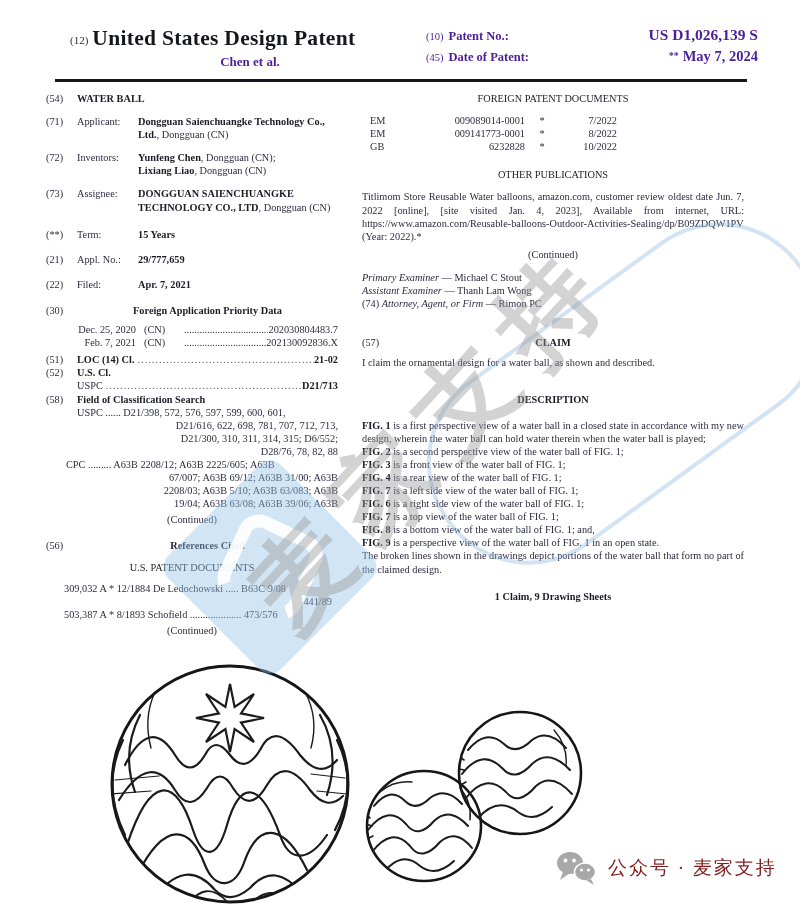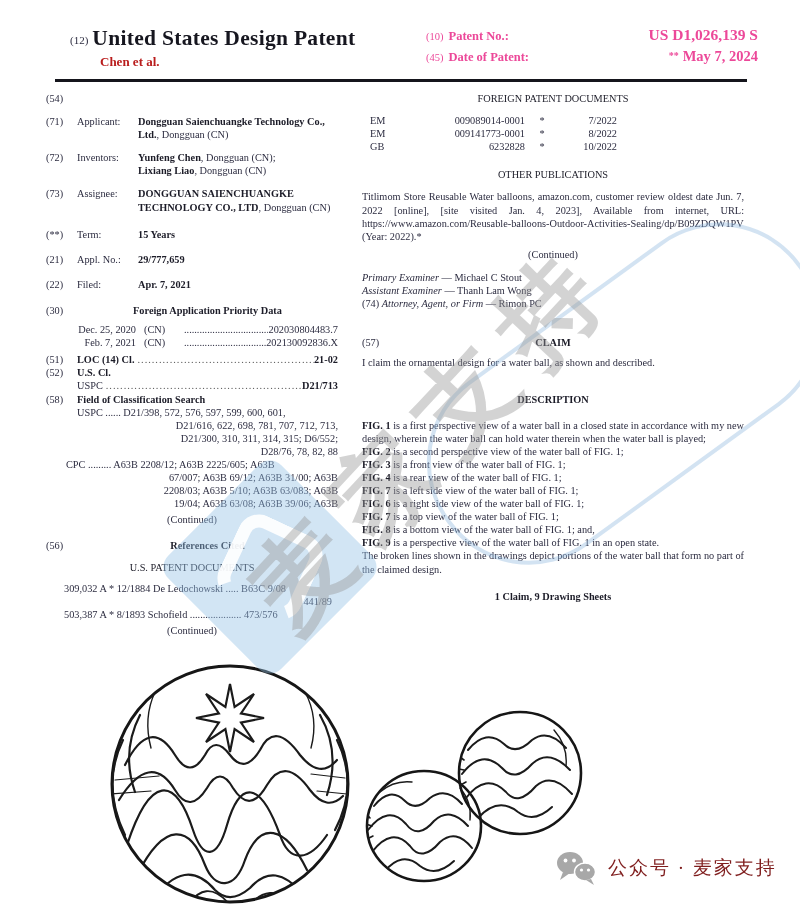--- a/index.html
+++ b/index.html
@@ -10,23 +10,23 @@
     color:#2c2c40;
   }
   .page{position:absolute;inset:0;}
 
   
   .hdr{position:absolute;left:70px;top:26px;width:688px;}
   .hdr-row{display:flex;}
   .hdr-left{width:330px;}
   .hdr-code{font-size:11px;vertical-align:top;position:relative;top:8px;margin-right:4px;}
   .hdr-title{font-size:21.5px;font-weight:bold;letter-spacing:.3px;color:#16161f;white-space:nowrap;}
-  .hdr-authors{font-size:13px;font-weight:bold;margin:3px 0 0 30px;color:#b91c1c;}
+  .hdr-authors{font-size:13px;font-weight:bold;margin:3px 0 0 30px;color:#4c1d95;text-align:center;}
   .hdr-right{margin-left:26px;flex:1;}
-  .hdr-kv{display:flex;align-items:baseline;font-size:12.5px;font-weight:bold;color:#ec4899;margin-bottom:4px;}
+  .hdr-kv{display:flex;align-items:baseline;font-size:12.5px;font-weight:bold;color:#4c1d95;margin-bottom:4px;}
   .hdr-kv .c{font-size:10.5px;font-weight:normal;margin-right:5px;}
   .hdr-kv .v{margin-left:auto;font-size:15.5px;white-space:nowrap;}
   .hdr-kv .v2{margin-left:auto;font-size:14.5px;white-space:nowrap;}
   .hdr-kv .stars{font-size:10px;position:relative;top:-2px;margin-right:4px;}
   .hrule{position:absolute;left:55px;top:79px;width:692px;height:2.6px;background:#15151c;}
 
   
   .col{position:absolute;font-size:10.3px;line-height:13.1px;}
   .col-l{left:46px;top:92px;width:292px;}
   .col-r{left:362px;top:92px;width:382px;}
@@ -122,20 +122,21 @@
         </div>
       </div>
     </div>
   </div>
   <div class="hrule"></div>
 
   <div class="col col-l">
 
     <div class="sec row3">
       <span class="code">(54)</span>
+      <span class="val"><b>WATER BALL</b></span>
     </div>
 
     <div class="sec row3">
       <span class="code">(71)</span>
       <span class="lbl">Applicant:</span>
       <span class="val"><b>Dongguan Saienchuangke Technology Co., Ltd.</b><span>, Dongguan (CN)</span></span>
     </div>
 
     <div class="sec row3">
       <span class="code">(72)</span>

